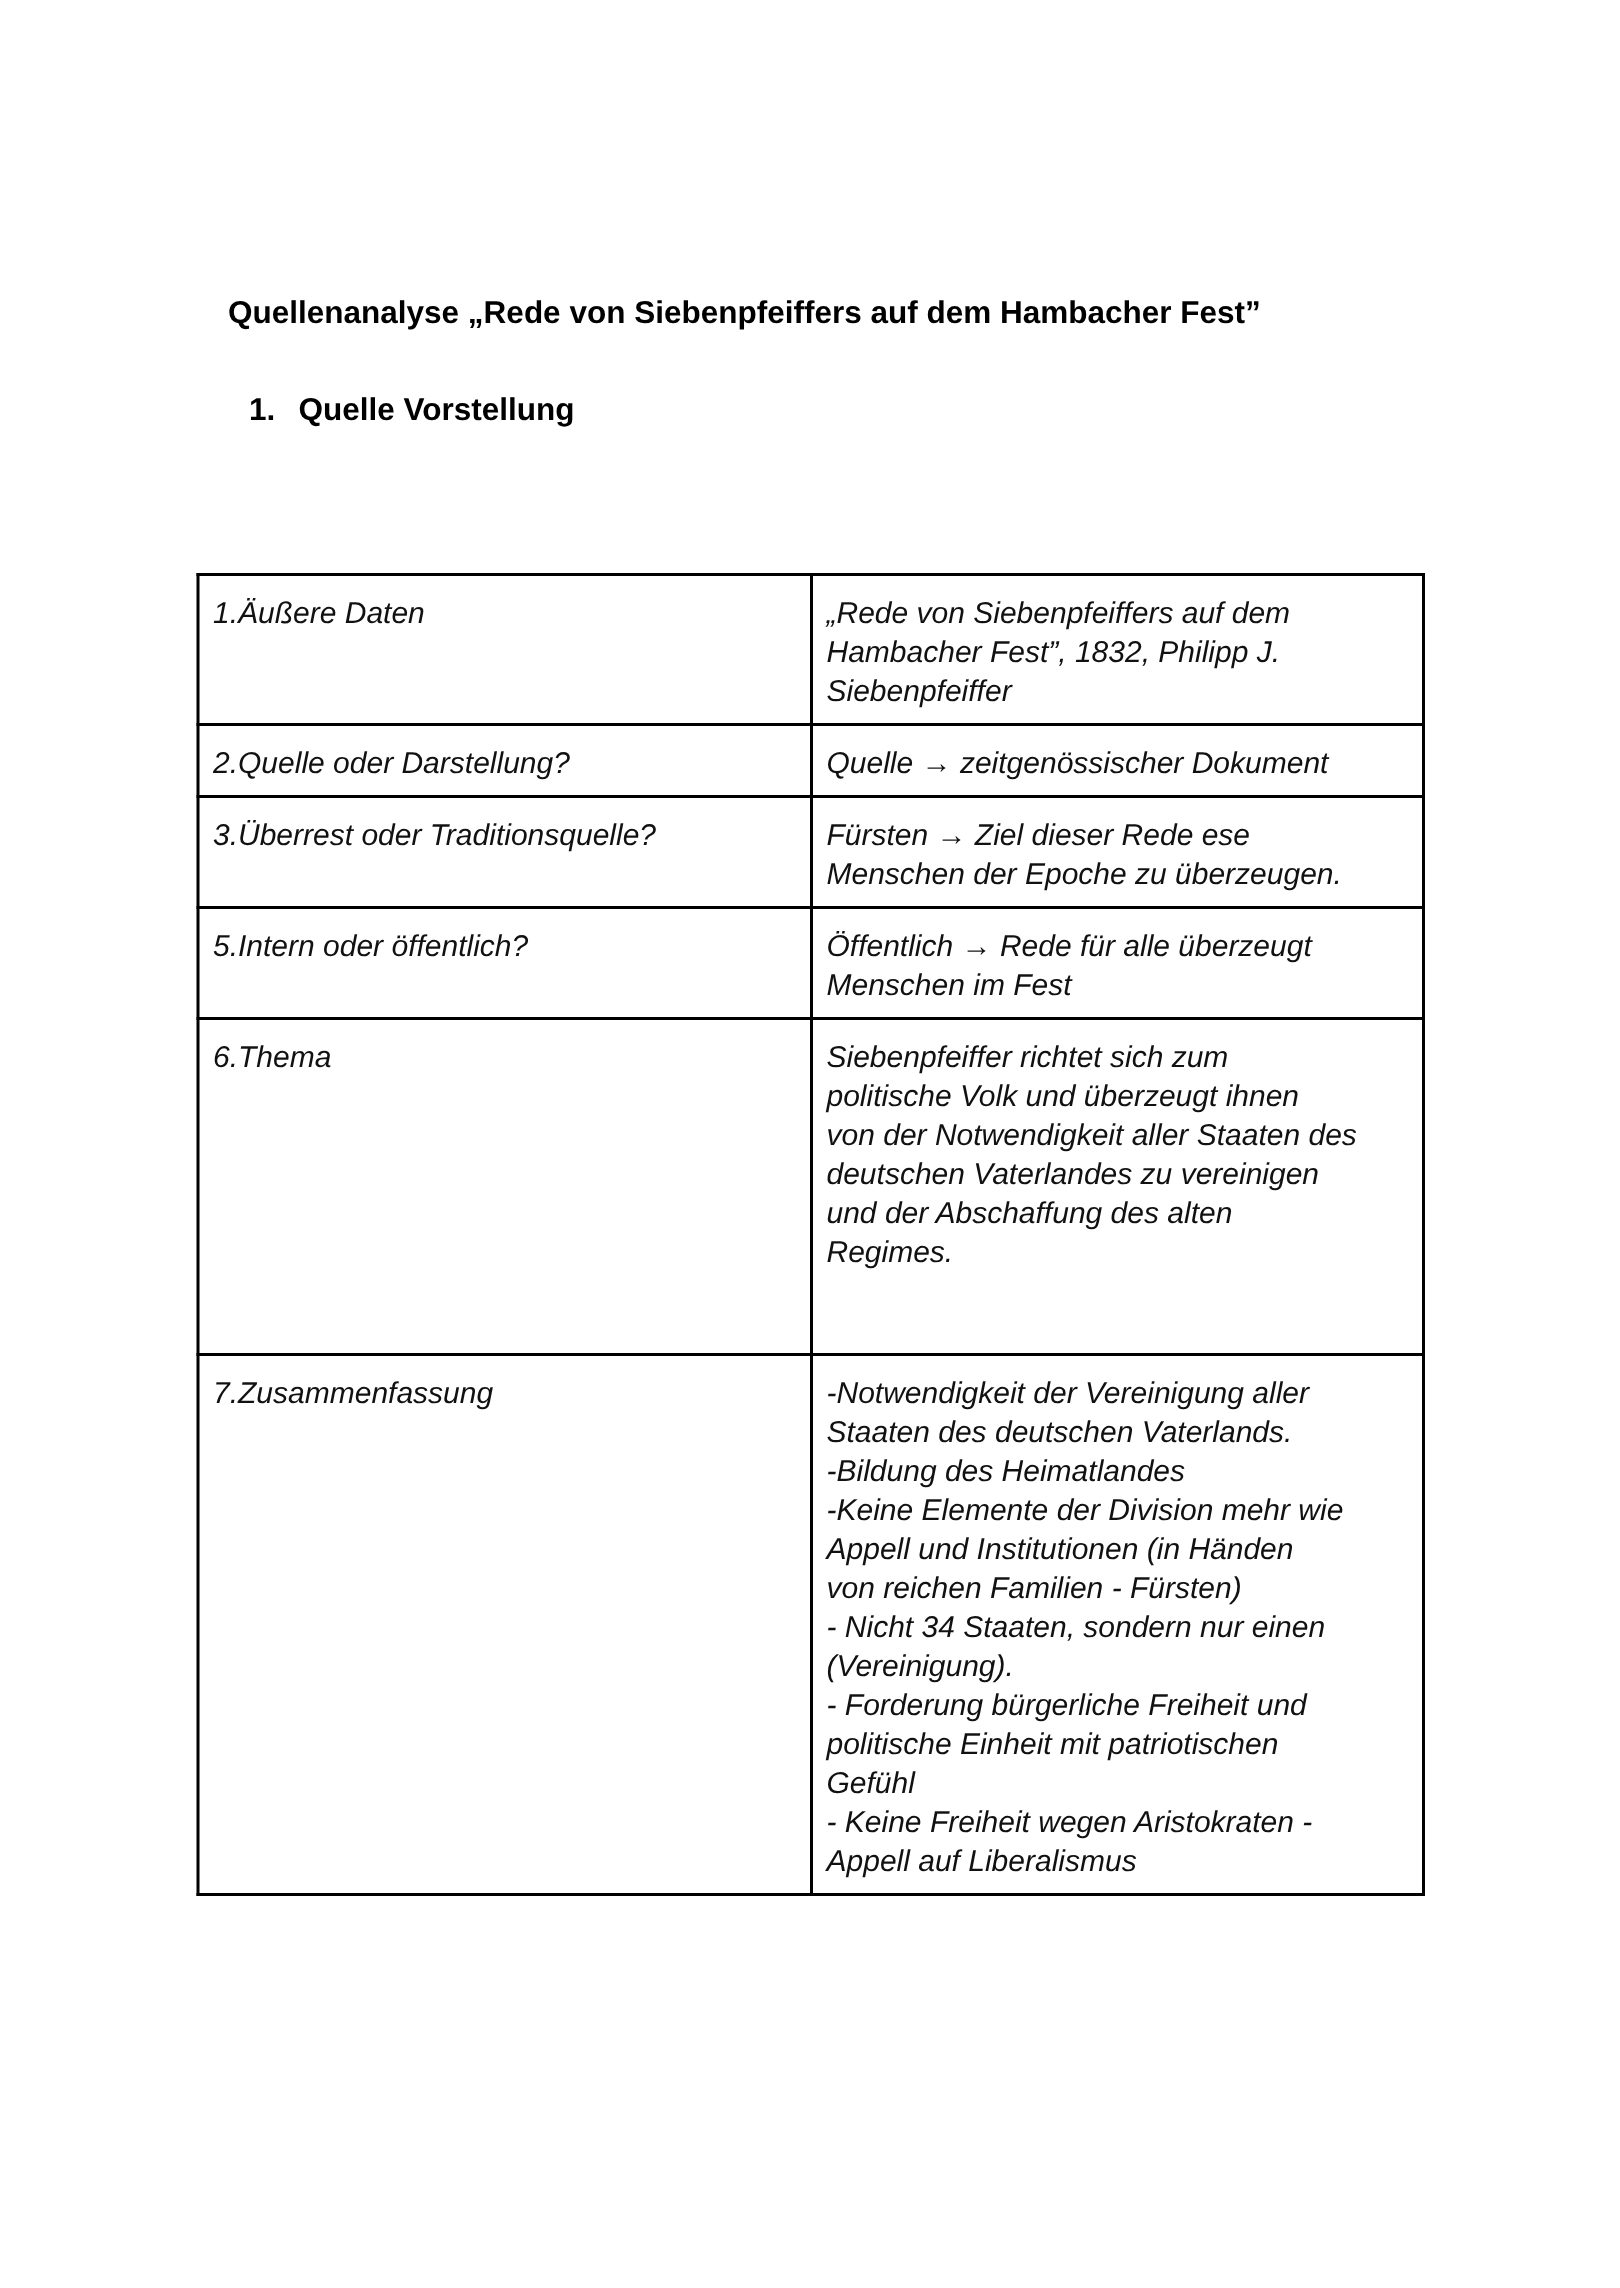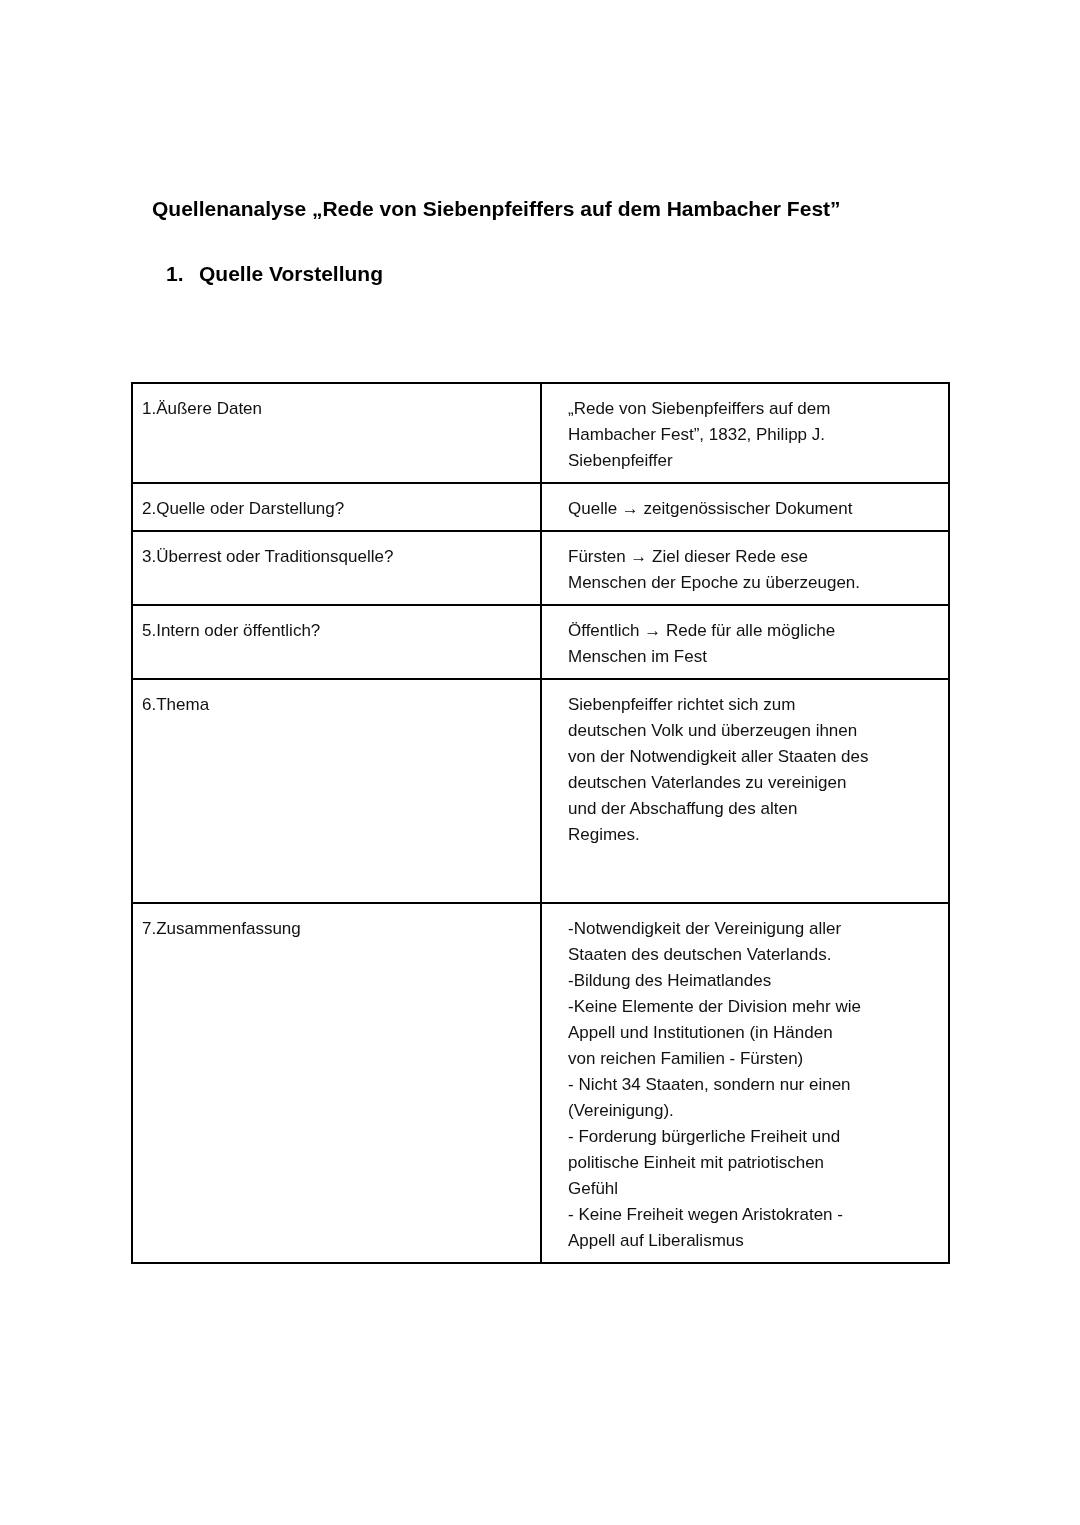--- a/index.html
+++ b/index.html
@@ -39,36 +39,37 @@
       position: absolute;
       left: 131px;
       top: 382px;
       width: 819px;
       border-collapse: collapse;
       table-layout: fixed;
     }
     table.analysis td {
       border: 2px solid #000;
       vertical-align: top;
-      font-size: 17px;
+      font-style: italic;
+      font-size: 20px;
       line-height: 26px;
       padding: 12px 8px 8px 9px;
       color: #111;
     }
     table.analysis td.label-cell {
       width: 390px;
     }
     .rows-1 { height: 74px; }
     .rows-2 { height: 22px; border-radius: 21px; }
     .r3 { height: 48px; border-radius: 13px; }
     .r4 { height: 48px; }
     .r5 { height: 48px; }
     .r6 { height: 202px; }
     .r7 { height: 332px; }
-    .line { display: block; white-space: nowrap; margin-left: 17px; }
+    .line { display: block; white-space: nowrap; }
   </style>
 </head>
 <body>
 
 <div class="doc-title">Quellenanalyse „Rede von Siebenpfeiffers auf dem Hambacher Fest”</div>
 
 <div class="section-heading">
   <span class="num">1.</span><span>Quelle Vorstellung</span>
 </div>
 
@@ -91,29 +92,29 @@
     <tr>
       <td class="label-cell r3">3.Überrest oder Traditionsquelle?</td>
       <td>
         <span class="line">Fürsten → Ziel dieser Rede ese</span>
         <span class="line">Menschen der Epoche zu überzeugen.</span>
       </td>
     </tr>
     <tr>
       <td class="label-cell r5">5.Intern oder öffentlich?</td>
       <td>
-        <span class="line">Öffentlich → Rede für alle mögliche</span>
+        <span class="line">Öffentlich → Rede für alle überzeugt</span>
         <span class="line">Menschen im Fest</span>
       </td>
     </tr>
     <tr>
       <td class="label-cell r6">6.Thema</td>
       <td>
         <span class="line">Siebenpfeiffer richtet sich zum</span>
-        <span class="line">deutschen Volk und überzeugen ihnen</span>
+        <span class="line">politische Volk und überzeugt ihnen</span>
         <span class="line">von der Notwendigkeit aller Staaten des</span>
         <span class="line">deutschen Vaterlandes zu vereinigen</span>
         <span class="line">und der Abschaffung des alten</span>
         <span class="line">Regimes.</span>
       </td>
     </tr>
     <tr>
       <td class="label-cell r7">7.Zusammenfassung</td>
       <td>
         <span class="line">-Notwendigkeit der Vereinigung aller</span>

